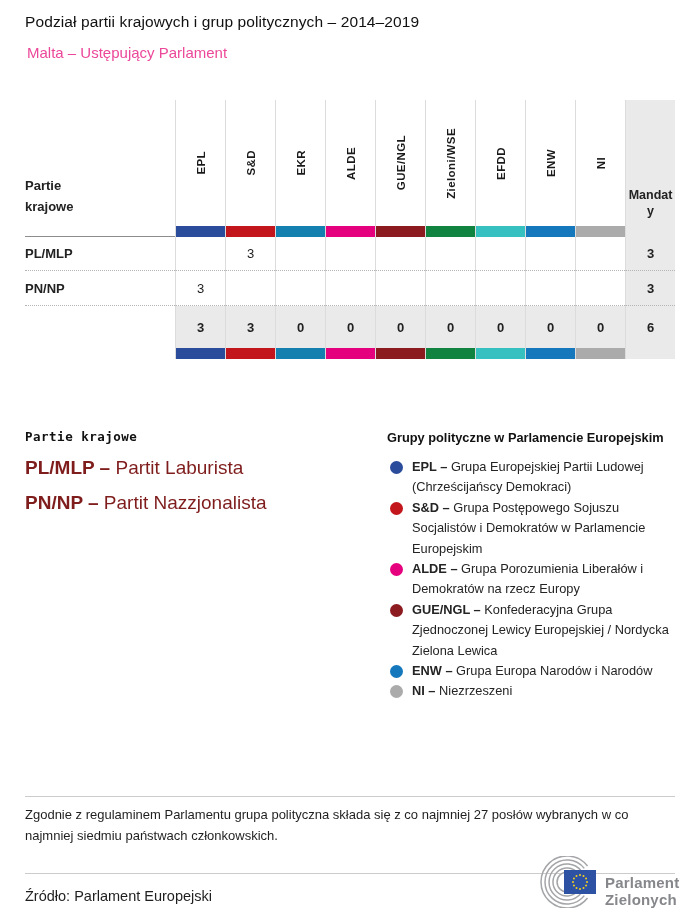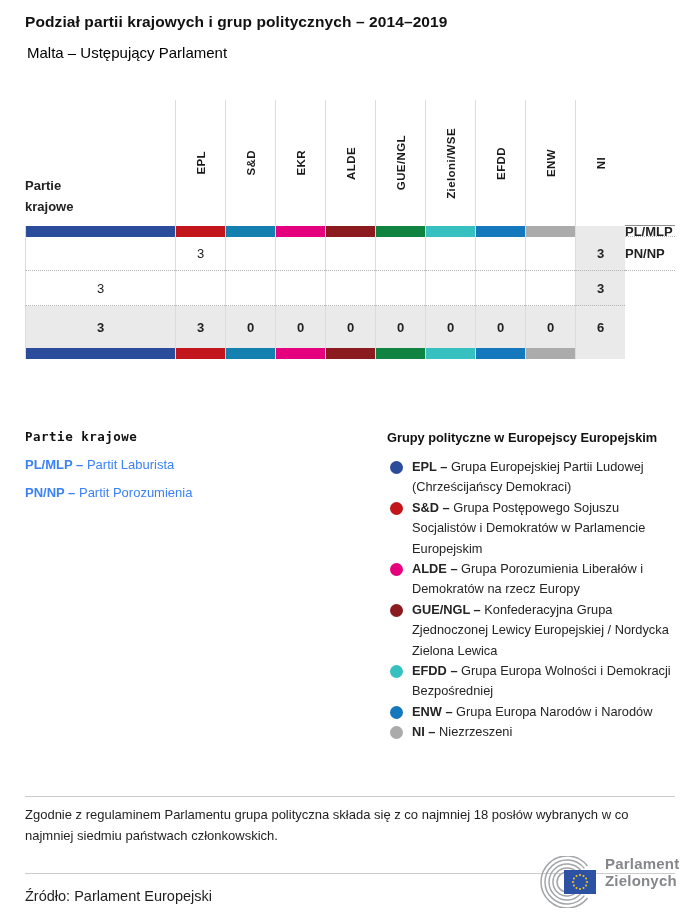--- a/index.html
+++ b/index.html
@@ -1,22 +1,22 @@
 <!DOCTYPE html>
 <html lang="pl"><head>
 <meta charset="utf-8">
 <style>
   * { margin:0; padding:0; box-sizing:border-box; }
   html,body { background:#ffffff; }
   .page {
     position:relative; width:700px; height:920px; background:#ffffff;
     font-family:"Liberation Sans", sans-serif; color:#1a1a1a; overflow:hidden;
   }
-  .title { position:absolute; left:25px; top:13px; font-size:15.5px; font-weight:bold; color:#111; letter-spacing:0.1px; }
-  .subtitle { position:absolute; left:27px; top:44px; font-size:15px; font-weight:normal; color:#000000; }
+  .title { position:absolute; left:25px; top:13px; font-size:15.5px; font-weight:normal; color:#111; letter-spacing:0.1px; }
+  .subtitle { position:absolute; left:27px; top:44px; font-size:15px; font-weight:normal; color:#ec4899; }
 
   
   .table {
     position:absolute; left:25px; top:100px;
     display:grid;
     grid-template-columns:150px repeat(10, 50px);
     grid-template-rows:126px 11px 34px 35px 42px 11px;
   }
   .cell { display:flex; align-items:center; justify-content:center; font-size:13px; color:#222; min-width:0; }
   .bl { border-left:1px solid #dcdcdc; }
@@ -28,38 +28,38 @@
   .lbl-h { align-items:flex-end; justify-content:flex-start; padding-bottom:9px; }
   .lbl-h span { display:block; width:62px; font-weight:bold; font-size:13px; line-height:21px; }
   .mand-h { align-items:flex-end; justify-content:center; padding-bottom:7px; }
   .mand-h span { display:block; width:46px; text-align:center; word-break:break-all; line-height:16px; font-weight:bold; font-size:12.5px; }
   .plbl { justify-content:flex-start; font-weight:bold; }
   .bar { }
 
   
   .legend-parties { position:absolute; left:25px; top:429px; width:330px; }
   .legend-parties .lp-head { font-family:"DejaVu Sans Mono", monospace; font-size:12.5px; font-weight:bold; letter-spacing:0.5px; color:#111; }
-  .lp-item { margin-top:13px; font-size:13px; color:#3b82f6; }
+  .lp-item { margin-top:13px; font-size:19px; color:#7f1d1d; }
   .lp-item .abbr { font-weight:bold; }
 
   .legend-groups { position:absolute; left:387px; top:430px; width:294px; }
   .legend-groups .lg-head { font-size:12.8px; font-weight:bold; color:#111; margin-bottom:12px; }
   .lg-item { display:flex; align-items:flex-start; }
   .lg-dot { flex:none; width:13px; height:13px; border-radius:50%; margin:4px 9px 0 3px; background:#999; }
   .lg-text { width:268px; font-size:12.8px; line-height:20.4px; color:#242424; }
   .lg-text .abbr { font-weight:bold; }
 
   
   .rule { position:absolute; left:25px; width:650px; border-top:1px solid #cccccc; }
   .rule1 { top:796px; }
   .rule2 { top:873px; }
   .footnote { position:absolute; left:25px; top:804px; width:642px; font-size:13px; line-height:21px; color:#1f1f1f; }
   .source { position:absolute; left:25px; top:888px; font-size:14.5px; color:#1f1f1f; }
   .source .src-label { font-weight:normal; }
-  .ep-logo { position:absolute; left:531px; top:856px; display:flex; align-items:flex-start; }
+  .ep-logo { position:absolute; left:531px; top:856px; display:flex; align-items:flex-end; }
   .ep-logo-text { margin-left:4px; font-size:15px; font-weight:bold; color:#85878b; line-height:16.5px; letter-spacing:0.2px; }
 </style>
 </head>
 <body>
 
 <div class="page">
 
   <div class="title">Podział partii krajowych i grup politycznych – 2014–2019</div>
   <div class="subtitle">Malta – Ustępujący Parlament</div>
 
@@ -87,20 +87,23 @@
         <span class="vtx">Zieloni/WSE</span>
       </div>
     <div class="cell bl">
         <span class="vtx">EFDD</span>
       </div>
     <div class="cell bl">
         <span class="vtx">ENW</span>
       </div>
     <div class="cell bl">
         <span class="vtx">NI</span>
+      </div>
+    <div class="cell bl mand mand-h">
+        <span>Mandaty</span>
       </div>
 
     <div class="cell hline"></div>
     <div class="cell bl bar" style="background: rgb(43, 75, 155);"></div>
     <div class="cell bl bar" style="background: rgb(195, 22, 28);"></div>
     <div class="cell bl bar" style="background: rgb(19, 128, 175);"></div>
     <div class="cell bl bar" style="background: rgb(229, 0, 125);"></div>
     <div class="cell bl bar" style="background: rgb(140, 27, 32);"></div>
     <div class="cell bl bar" style="background: rgb(16, 131, 64);"></div>
     <div class="cell bl bar" style="background: rgb(54, 192, 192);"></div>
@@ -153,57 +156,53 @@
     <div class="cell bl bar" style="background: rgb(16, 131, 64);"></div>
     <div class="cell bl bar" style="background: rgb(54, 192, 192);"></div>
     <div class="cell bl bar" style="background: rgb(21, 120, 188);"></div>
     <div class="cell bl bar" style="background: rgb(171, 171, 171);"></div>
     <div class="cell bl mand"></div>
   </div>
 
   <div class="legend-parties">
     <div class="lp-head">Partie krajowe</div>
     <div class="lp-item"><span class="abbr">PL/MLP –</span> <span>Partit Laburista</span></div>
-    <div class="lp-item"><span class="abbr">PN/NP –</span> <span>Partit Porozumienia</span></div>
+    <div class="lp-item"><span class="abbr">PN/NP –</span> <span>Partit Nazzjonalista</span></div>
   </div>
 
   <div class="legend-groups">
-    <div class="lg-head">Grupy polityczne w Europejscy Europejskim</div>
+    <div class="lg-head">Grupy polityczne w Parlamencie Europejskim</div>
     <div class="lg-item">
         <span class="lg-dot" style="background: rgb(43, 75, 155);"></span>
         <span class="lg-text"><span class="abbr">EPL –</span> <span>Grupa Europejskiej Partii Ludowej (Chrześcijańscy Demokraci)</span></span>
       </div>
     <div class="lg-item">
         <span class="lg-dot" style="background: rgb(195, 22, 28);"></span>
         <span class="lg-text"><span class="abbr">S&amp;D –</span> <span>Grupa Postępowego Sojuszu Socjalistów i Demokratów w Parlamencie Europejskim</span></span>
       </div>
     <div class="lg-item">
         <span class="lg-dot" style="background: rgb(229, 0, 125);"></span>
         <span class="lg-text"><span class="abbr">ALDE –</span> <span>Grupa Porozumienia Liberałów i Demokratów na rzecz Europy</span></span>
       </div>
     <div class="lg-item">
         <span class="lg-dot" style="background: rgb(140, 27, 32);"></span>
         <span class="lg-text"><span class="abbr">GUE/NGL –</span> <span>Konfederacyjna Grupa Zjednoczonej Lewicy Europejskiej / Nordycka Zielona Lewica</span></span>
       </div>
     <div class="lg-item">
-        <span class="lg-dot" style="background: rgb(54, 192, 192);"></span>
-        <span class="lg-text"><span class="abbr">EFDD –</span> <span>Grupa Europa Wolności i Demokracji Bezpośredniej</span></span>
-      </div>
-    <div class="lg-item">
         <span class="lg-dot" style="background: rgb(21, 120, 188);"></span>
         <span class="lg-text"><span class="abbr">ENW –</span> <span>Grupa Europa Narodów i Narodów</span></span>
       </div>
     <div class="lg-item">
         <span class="lg-dot" style="background: rgb(171, 171, 171);"></span>
         <span class="lg-text"><span class="abbr">NI –</span> <span>Niezrzeszeni</span></span>
       </div>
   </div>
 
   <div class="rule rule1"></div>
-  <div class="footnote">Zgodnie z regulaminem Parlamentu grupa polityczna składa się z co najmniej 18 posłów wybranych w co najmniej siedmiu państwach członkowskich.</div>
+  <div class="footnote">Zgodnie z regulaminem Parlamentu grupa polityczna składa się z co najmniej 27 posłów wybranych w co najmniej siedmiu państwach członkowskich.</div>
   <div class="rule rule2"></div>
   <div class="source">
     <span class="src-label">Źródło:</span>
     <span>Parlament Europejski</span>
   </div>
 
   <div class="ep-logo">
     <svg width="70" height="52" viewBox="0 0 70 52">
       <g fill="none" stroke="#a3a5a8" stroke-width="1.5">
         <path d="M 43.9 19.8 A 10 10 0 1 0 43.9 32.2"></path>

